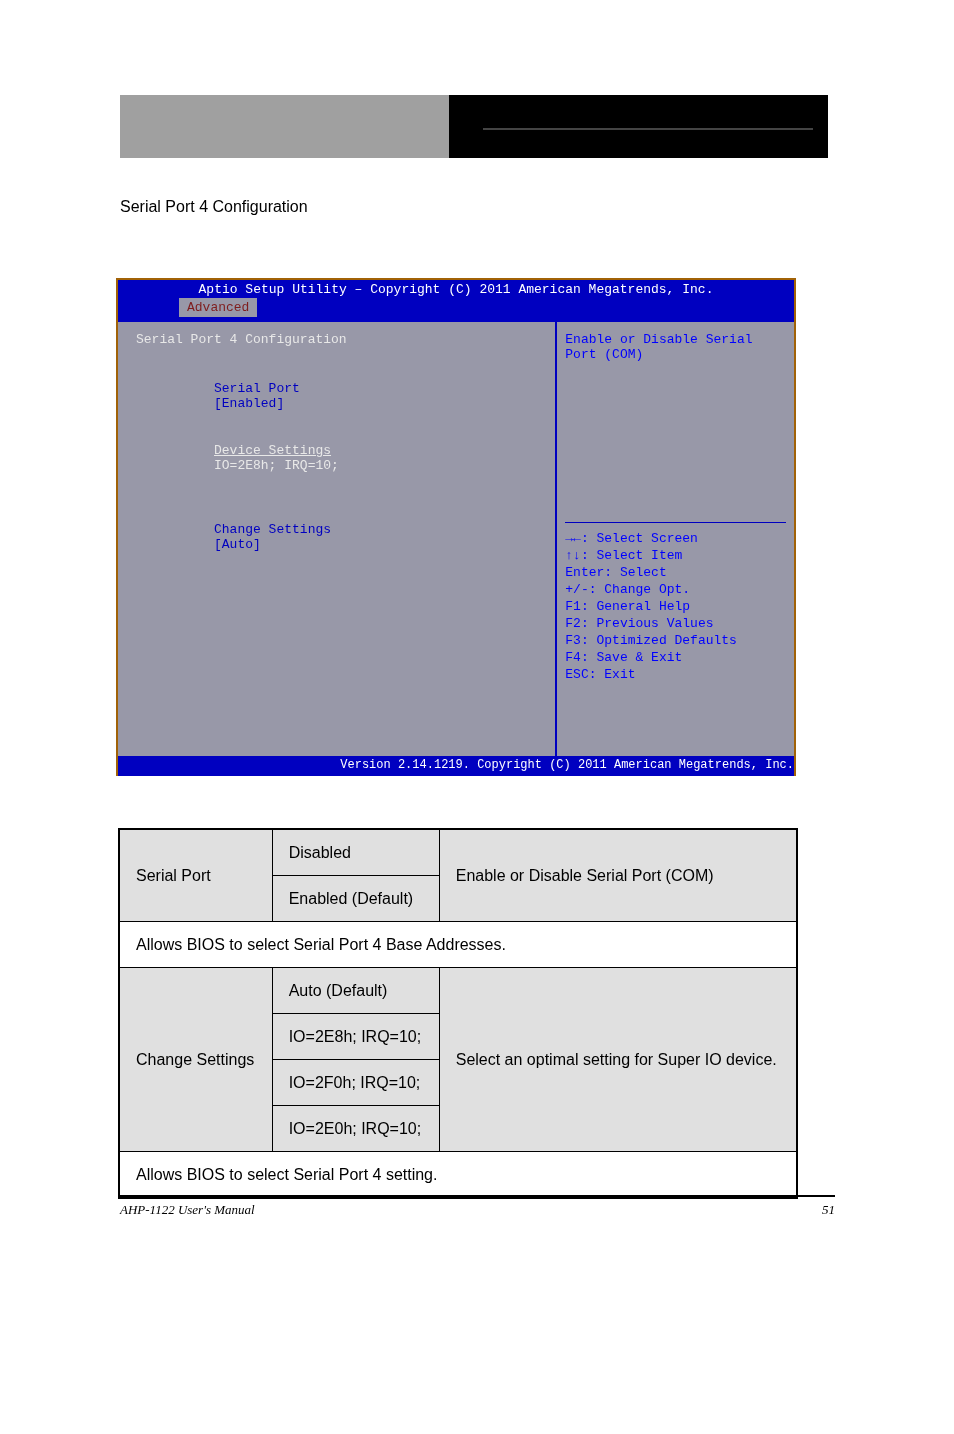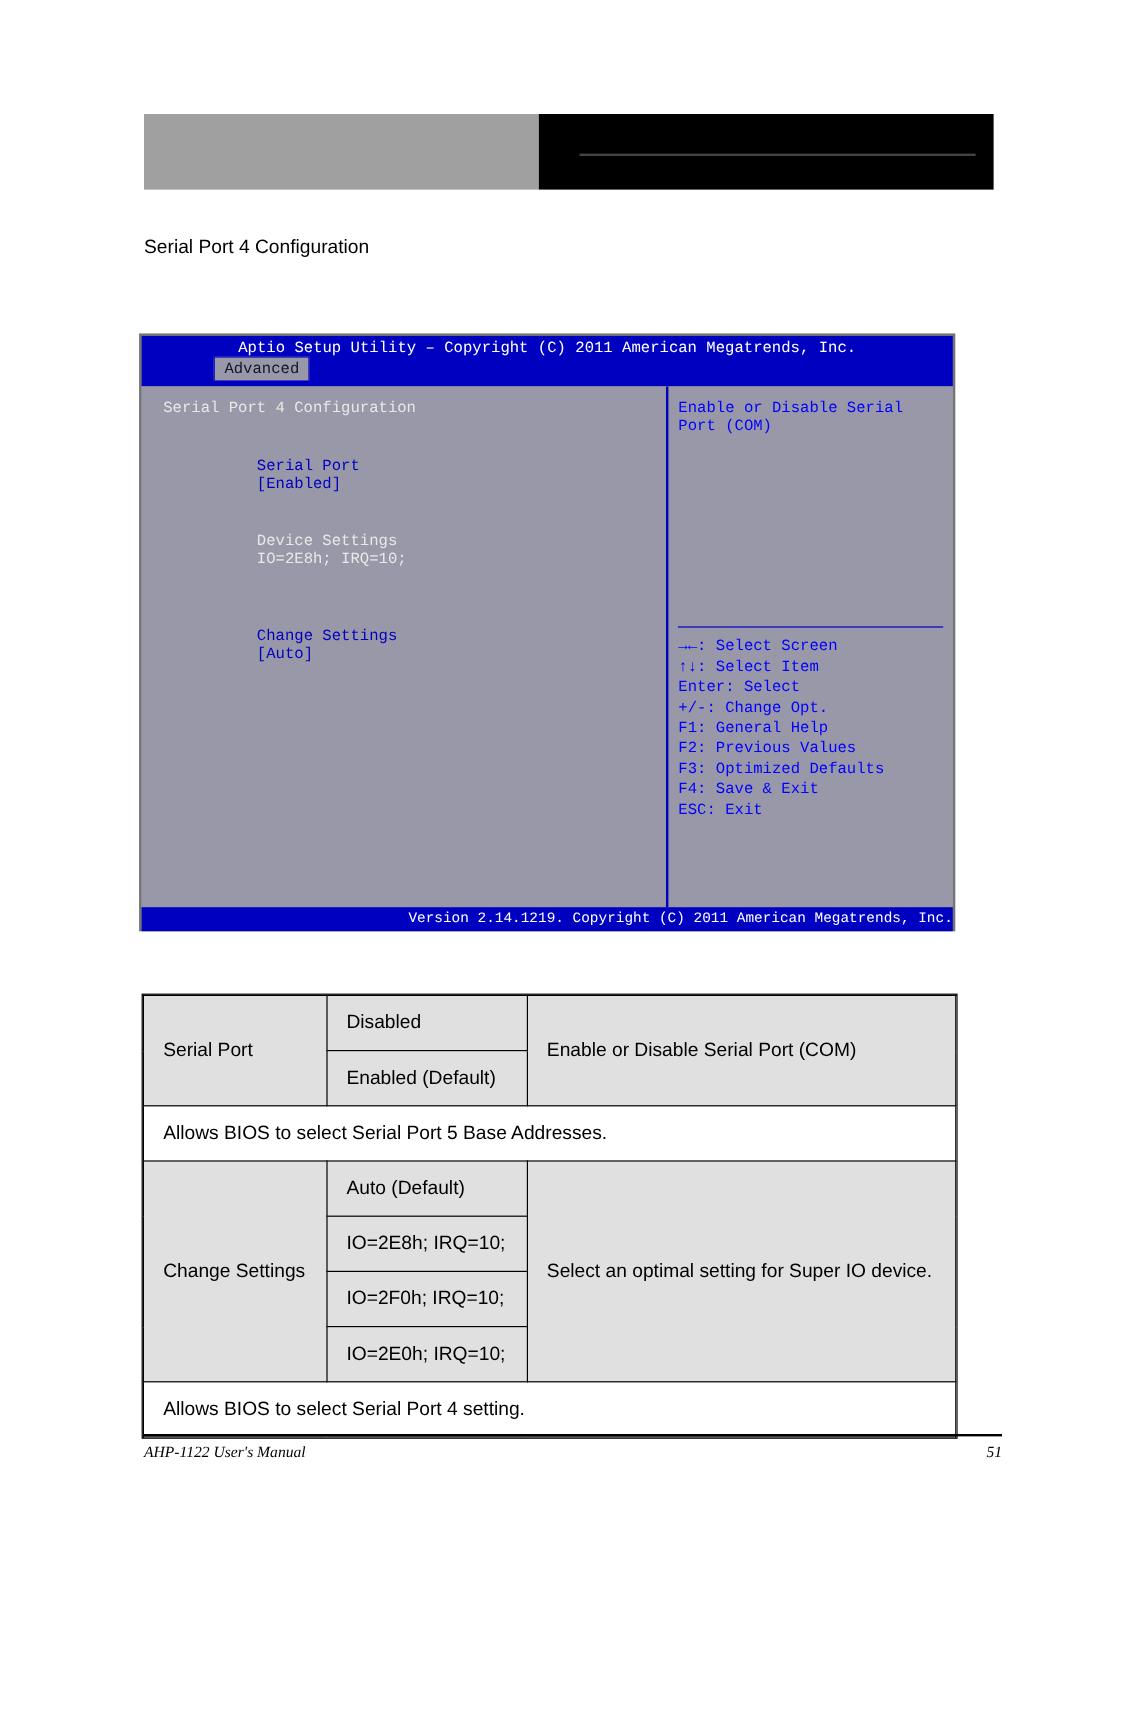--- a/index.html
+++ b/index.html
@@ -3,24 +3,24 @@
 <meta charset="utf-8">
 <style>
   * { box-sizing: border-box; margin: 0; padding: 0; }
   body { background: #fff; width: 954px; height: 1434px; font-family: Arial, sans-serif; font-size: 16px; color: #000; }
   .page { width: 954px; height: 1434px; position: relative; padding: 0; }
   .top-bar { position: absolute; left: 120px; top: 95px; width: 715px; height: 63px; }
   .top-bar .left { background: #a0a0a0; width: 46%; height: 100%; display: inline-block; vertical-align: top; }
   .top-bar .right { background: #000; width: 53%; height: 100%; display: inline-block; vertical-align: top; margin-left: -4px; }
   .top-bar .right-line { position: absolute; right: 22px; bottom: 28px; width: 330px; border-bottom: 2px solid #444; }
   .section-title { position: absolute; left: 120px; top: 198px; font-size: 16px; }
-  .bios-screenshot { position: absolute; left: 116px; top: 278px; width: 680px; height: 498px; font-family: "Courier New", monospace; font-size: 13px; color: #e8e8e8; background: #a0a0a0; border: 2px solid #737373; }
+  .bios-screenshot { position: absolute; left: 116px; top: 278px; width: 680px; height: 498px; font-family: "Courier New", monospace; font-size: 13px; color: #e8e8e8; background: #a0a0a0; border: 2px solid #a16207; }
   .bios-top { background: #0000c0; color: #fff; height: 42px; }
   .bios-title { text-align: center; padding-top: 2px; }
-  .bios-tab { display: inline-block; background: #9898a8; color: #0f172a; padding: 2px 8px; margin-left: 60px; border: 1px solid #0000c0; border-bottom: none; font-family: Liberation Mono, monospace; }
+  .bios-tab { display: inline-block; background: #9898a8; color: #7f1d1d; padding: 2px 8px; margin-left: 60px; border: 1px solid #0000c0; border-bottom: none; font-family: Liberation Mono, monospace; }
   .bios-body { display: flex; height: 434px; background: #9898a8; }
   .bios-main { flex: 2; padding: 10px 18px; border-right: 2px solid #0000c0; }
   .bios-side { flex: 1.1; padding: 10px 8px; }
   .bios-line { margin-bottom: 2px; white-space: pre; }
   .white { color: #e8e8e8; }
   .blue { color: #0000ff; }
   .blueh { color: #0000c0; }
   .bios-divider { border-top: 1px solid #0000c0; margin: 8px 0 8px 0; }
   .bios-footer { background: #0000c0; color: #fff; text-align: right; padding: 2px 0; height: 20px; font-size: 12px; }
   .table-wrap { position: absolute; left: 118px; top: 828px; width: 680px; border: 1px solid #000; }
@@ -52,21 +52,21 @@
     </div>
     <div class="bios-body">
       <div class="bios-main">
         <div class="bios-line white">Serial Port 4 Configuration</div>
         <div class="bios-line">&nbsp;</div>
         <div class="bios-line">
           <span class="blueh" style="display:inline-block;width:240px;">Serial Port</span>
           <span class="blueh">[Enabled]</span>
         </div>
         <div class="bios-line">
-          <span class="white" style="display:inline-block;width:240px;">Device Settings</span>
+          <span class="white" style="display:inline-block;width:240px;text-decoration:underline;">Device Settings</span>
           <span class="white">IO=2E8h; IRQ=10;</span>
         </div>
         <div class="bios-line">&nbsp;</div>
         <div class="bios-line">
           <span class="blueh" style="display:inline-block;width:240px;">Change Settings</span>
           <span class="blueh">[Auto]</span>
         </div>
       </div>
       <div class="bios-side">
         <div class="bios-line blue" style="white-space:normal;">Enable or Disable Serial Port (COM)</div>
@@ -90,21 +90,21 @@
       <tbody>
           <tr class="grey">
         <td rowspan="2">Serial Port</td>
         <td>Disabled</td>
         <td rowspan="2">Enable or Disable Serial Port (COM)</td>
       </tr>
       <tr class="grey">
         <td>Enabled (Default)</td>
       </tr>
       <tr class="white-row">
-        <td colspan="3">Allows BIOS to select Serial Port 5 Base Addresses.</td>
+        <td colspan="3">Allows BIOS to select Serial Port 4 Base Addresses.</td>
       </tr>
       <tr class="grey">
         <td rowspan="4">Change Settings</td>
         <td>Auto (Default)</td>
         <td rowspan="4">Select an optimal setting for Super IO device.</td>
       </tr>
       <tr class="grey">
             <td>IO=2E8h; IRQ=10;</td>
           </tr>
       <tr class="grey">

